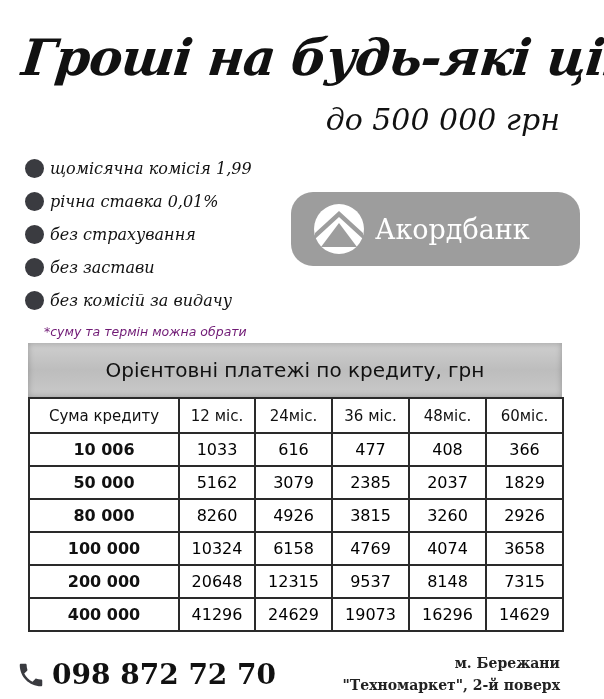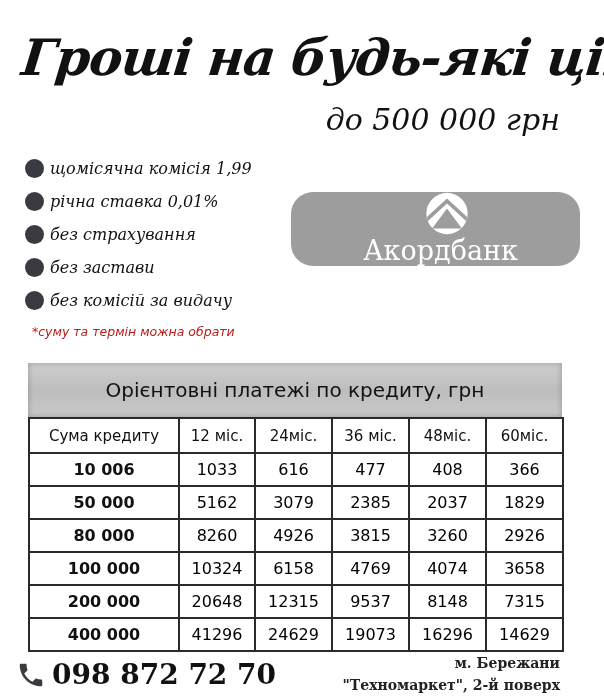--- a/index.html
+++ b/index.html
@@ -3,26 +3,26 @@
 <meta charset="utf-8">
 <style>
   html, body { margin:0; padding:0; background:#fff; }
   body { width:604px; height:699px; position:relative; overflow:hidden; font-family:"DejaVu Sans", sans-serif; color:#111; }
   .title { position:absolute; left:22px; top:18px; width:560px; height:80px; font-family:"DejaVu Serif", serif; font-style:italic; font-weight:bold; font-size:50px; letter-spacing:-1px; line-height:80px; color:#111; transform:skewX(-6deg); white-space:nowrap; }
   .subtitle { position:absolute; right:44px; top:100px; font-family:"DejaVu Serif", serif; font-style:italic; font-size:30px; line-height:40px; color:#111; white-space:nowrap; }
   .features { position:absolute; left:25px; top:152px; margin:0; padding:0; list-style:none; }
   .features li { display:flex; align-items:center; height:33px; }
   .bullet { width:19px; height:19px; border-radius:50%; background:#3a3b40; margin-right:6px; flex:0 0 auto; }
   .ftext { font-family:"DejaVu Serif", serif; font-style:italic; font-size:16px; color:#111; white-space:nowrap; }
-  .logo { position:absolute; left:291px; top:192px; width:289px; height:74px; border-radius:22px; background:#9d9d9d; display:flex; align-items:center;flex-direction:column; }
+  .logo { position:absolute; left:291px; top:192px; width:289px; height:74px; border-radius:22px; background:#9d9d9d; display:flex; align-items:center; }
   .logo-mark { width:52px; height:52px; margin-left:22px; }
   .logo-text { margin-left:10px; font-family:"DejaVu Serif", serif; font-size:27px; color:#fff; letter-spacing:0; white-space:nowrap; }
-  .note { position:absolute; left:32px; top:324px; font-family:"DejaVu Sans", sans-serif; font-style:italic; font-size:12.5px; color:#b91c1c; white-space:nowrap; }
+  .note { position:absolute; left:44px; top:324px; font-family:"DejaVu Sans", sans-serif; font-style:italic; font-size:12.5px; color:#701a75; white-space:nowrap; }
   .table-wrap { position:absolute; left:28px; top:343px; width:534px; }
-  .band { height:54px; background:linear-gradient(#cfcfcf,#bdbdbd 50%,#c9c9c9); display:flex; align-items:center; justify-content:center; font-family:"DejaVu Sans", sans-serif; font-size:20px; color:#111; box-shadow: inset 0 0 6px rgba(0,0,0,0.25); margin-top: 20px; }
+  .band { height:54px; background:linear-gradient(#cfcfcf,#bdbdbd 50%,#c9c9c9); display:flex; align-items:center; justify-content:center; font-family:"DejaVu Sans", sans-serif; font-size:20px; color:#111; box-shadow: inset 0 0 6px rgba(0,0,0,0.25); }
   table { border-collapse:collapse; width:534px; table-layout:fixed; }
   td, th { border:2px solid #2a2a2a; text-align:center; height:31px; padding:0; font-family:"DejaVu Sans", sans-serif; font-size:16px; white-space:nowrap; color:#000000; }
   th { font-weight:normal; font-size:15px; color:#111; height:33px; }
   td.amount { font-weight:bold; color:#111; }
   .phone { position:absolute; left:16px; top:658px; display:flex; align-items:center; }
   .phone-icon { width:30px; height:30px; margin-right:6px; }
   .phone-num { font-family:"DejaVu Serif", serif; font-weight:bold; font-size:28px; color:#111; white-space:nowrap; }
   .address { position:absolute; right:44px; top:652px; text-align:right; font-family:"DejaVu Serif", serif; font-weight:bold; font-size:14px; line-height:22px; color:#222; white-space:nowrap; }
 </style>
 </head>

